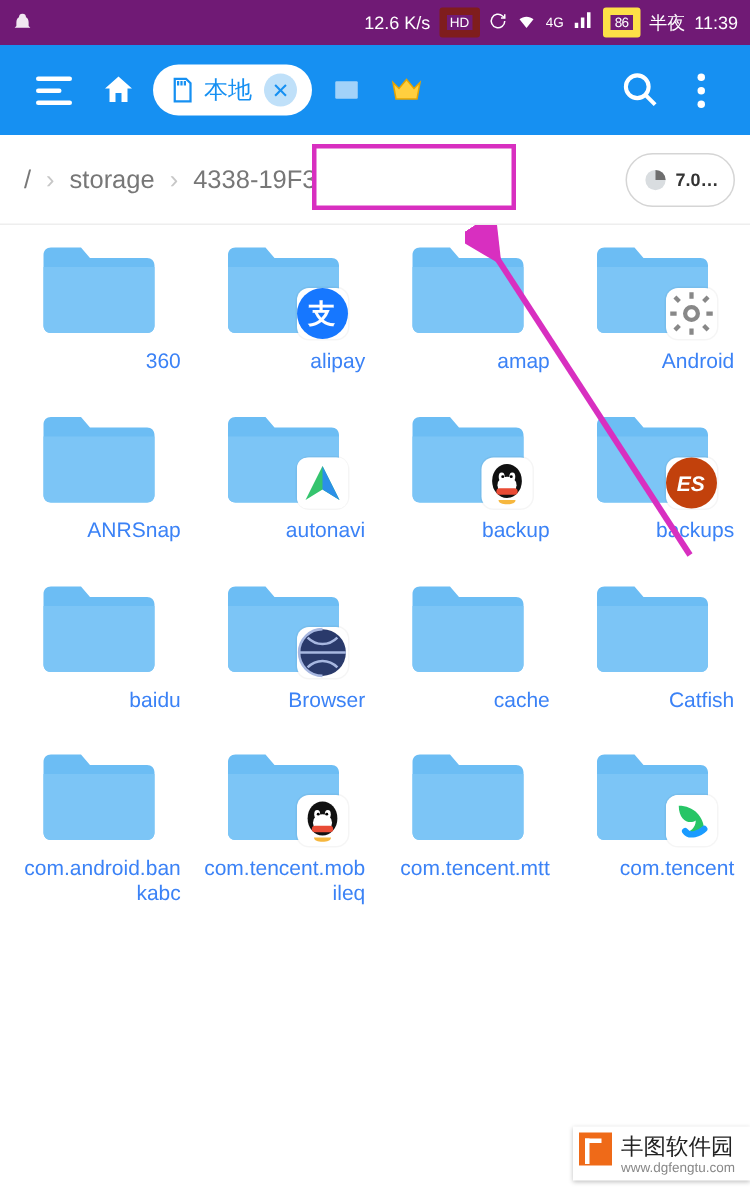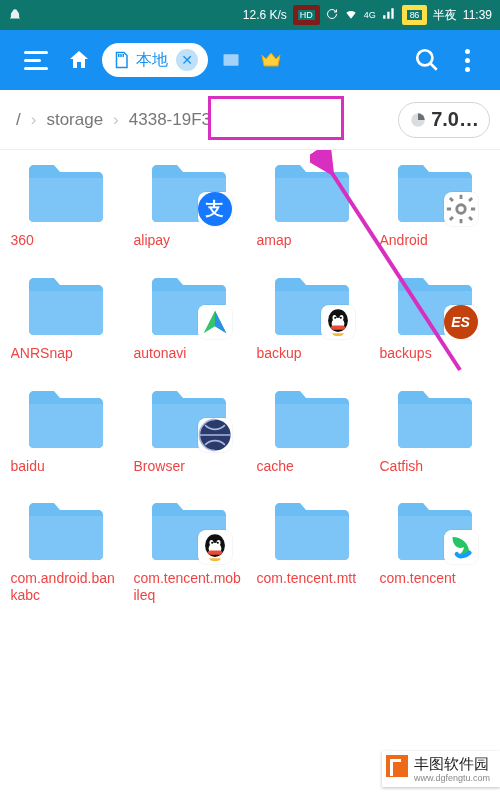--- a/index.html
+++ b/index.html
@@ -1,39 +1,39 @@
 <!DOCTYPE html>
 <html><head>
 <meta charset="utf-8">
 <style>
   *{box-sizing:border-box;margin:0;padding:0;font-family:-apple-system,"Segoe UI",sans-serif}
   html,body{width:500px;height:797px;overflow:hidden;background:#fff}
-  .statusbar{height:30px;background:#0f766e;color:#fff;display:flex;align-items:center;justify-content:flex-end;gap:6px;padding:0 8px;font-size:12px}
+  .statusbar{height:30px;background:#701a75;color:#fff;display:flex;align-items:center;justify-content:flex-end;gap:6px;padding:0 8px;font-size:12px}
   .statusbar .left{margin-right:auto;opacity:.9}
   .icon-sm{display:inline-flex;align-items:center;justify-content:center}
   .topbar{height:60px;background:#1690f2;display:flex;align-items:center;padding:0 16px;gap:6px}
   .menu-btn{width:40px;height:40px;display:flex;flex-direction:column;justify-content:center;gap:5px;padding:8px}
   .menu-btn span{height:3px;background:#fff;border-radius:2px}
   .menu-btn span:nth-child(2){width:70%}
   .chip{background:#fff;height:34px;border-radius:17px;display:flex;align-items:center;gap:6px;padding:0 10px;color:#1690f2;font-size:16px}
   .chip .close{width:22px;height:22px;border-radius:50%;background:#bfe0f9;color:#1690f2;display:flex;align-items:center;justify-content:center;font-size:14px;margin-left:2px}
   .spacer{flex:1}
   .tb-ico{width:34px;height:34px;color:#fff;display:flex;align-items:center;justify-content:center}
   .dots{display:flex;flex-direction:column;gap:4px;align-items:center}
   .dots i{width:5px;height:5px;background:#fff;border-radius:50%}
   .pathrow{height:60px;display:flex;align-items:center;padding:0 10px 0 16px;gap:10px;color:#777;font-size:17px;border-bottom:1px solid #eee}
   .pathrow .sep{color:#c7c7c7}
-  .pill{height:36px;border:1px solid #d5d5d5;border-radius:18px;display:flex;align-items:center;gap:4px;padding:0 10px;color:#333;font-size:20px}
+  .pill{height:36px;border:1px solid #d5d5d5;border-radius:18px;display:flex;align-items:center;gap:4px;padding:0 10px;color:#333;font-size:12px}
   .highlight{position:absolute;border:3px solid #d82fc0;pointer-events:none}
   .grid{display:grid;grid-template-columns:repeat(4,1fr);padding:8px 4px 0;row-gap:22px}
   .cell{display:flex;flex-direction:column;align-items:center;gap:8px}
   .folder{width:82px;height:66px;position:relative}
   .folder svg{width:100%;height:100%}
   .overlay-badge{position:absolute;right:-2px;bottom:-2px;width:34px;height:34px;border-radius:8px;background:#fff;display:flex;align-items:center;justify-content:center;font-size:20px;box-shadow:0 0 0 1px rgba(0,0,0,.04)}
-  .fname{font-size:14px;color:#ef4444;text-align:left;width:110px;word-break:break-all;line-height:1.2;max-height:2.4em;overflow:hidden}
+  .fname{font-size:14px;color:#3b82f6;text-align:right;width:110px;word-break:break-all;line-height:1.2;max-height:2.4em;overflow:hidden}
   .arrow{position:absolute;pointer-events:none}
   .watermark{position:absolute;right:0;bottom:10px;background:#fff;padding:4px 10px 4px 4px;display:flex;align-items:flex-start;gap:6px;box-shadow:0 1px 3px rgba(0,0,0,.25);font-size:15px;color:#222}
   .wm-logo{width:22px;height:22px;background:#ef6a18;position:relative}
   .wm-logo::before{content:"";position:absolute;left:4px;top:4px;width:8px;height:14px;border:3px solid #fff;border-right:none;border-bottom:none}
   .wm-sub{font-size:9px;color:#888;display:block;line-height:1}
 </style>
 </head>
 <body>
 
 <div class="statusbar">

